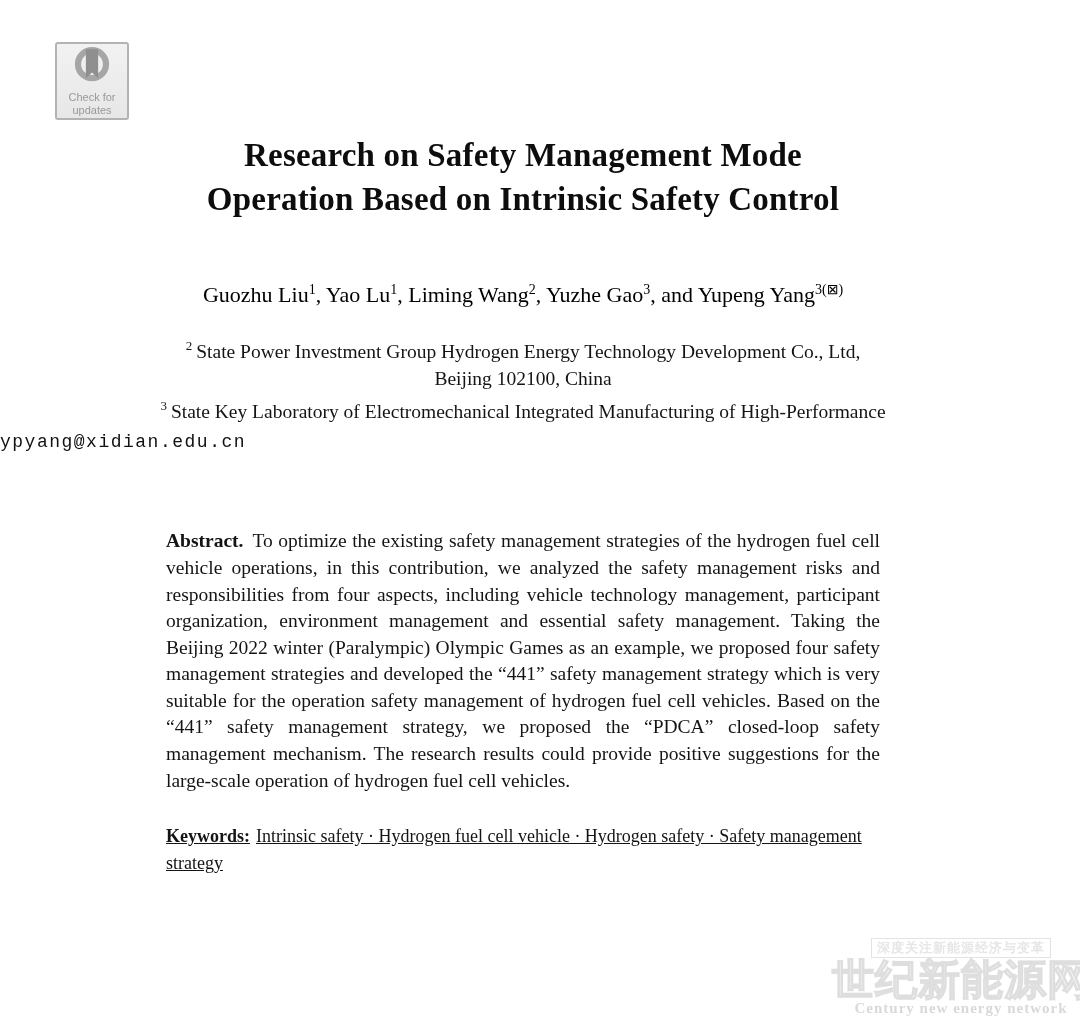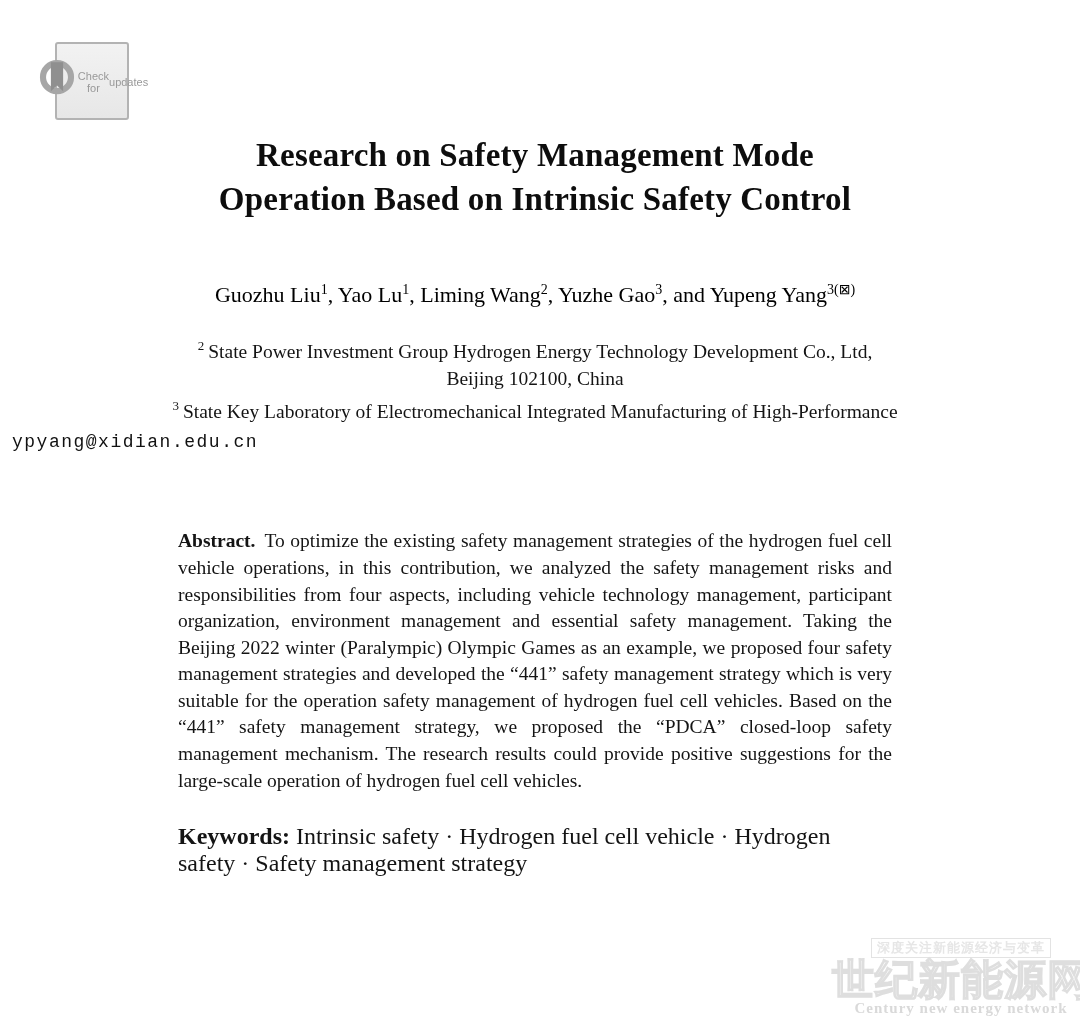--- a/index.html
+++ b/index.html
@@ -12,36 +12,36 @@
     position: relative;
   }
   
   .badge {
     position: absolute;
     left: 55px; top: 42px;
     width: 74px; height: 78px;
     background: linear-gradient(#f2f2f2, #e7e7e7);
     border: 2px solid #b3b3b3;
     border-radius: 3px;
-    display: flex; flex-direction: row;
+    display: flex; flex-direction: column;
     align-items: center; justify-content: center;
     box-sizing: border-box;
     cursor: pointer;
   }
   .badge-icon { margin-top: -2px; }
   .badge-text {
     font-family: "Liberation Sans", sans-serif;
     font-size: 11px; line-height: 12px;
     color: #999999; text-align: center;
     margin-top: 1px;
   }
   
   main {
     position: absolute;
-    left: 12px; top: 0;
+    left: 0; top: 0;
     width: 1046px;
   }
   .title {
     margin-top: 133px;
     text-align: center;
     font-size: 33px;
     font-weight: bold;
     line-height: 44px;
     color: #0d0d0d;
     letter-spacing: 0.2px;
@@ -74,24 +74,25 @@
     width: 714px;
     font-size: 19.5px;
     line-height: 26.6px;
     text-align: justify;
     color: #141414;
   }
   .abstract .lbl { font-weight: bold; margin-right: 9px; }
   .keywords {
     margin: 29px 0 0 166px;
     width: 714px;
-    font-size: 24px;
+    font-size: 18px;
     line-height: 27px;
     text-align: left;
     color: #141414;
+    text-decoration: underline;
   }
   .keywords .lbl { font-weight: bold; margin-right: 6px; }
   
   .watermark {
     position: absolute;
     right: -10px; bottom: 6px;
     text-align: center;
     pointer-events: none;
   }
   .wm-tagline {

